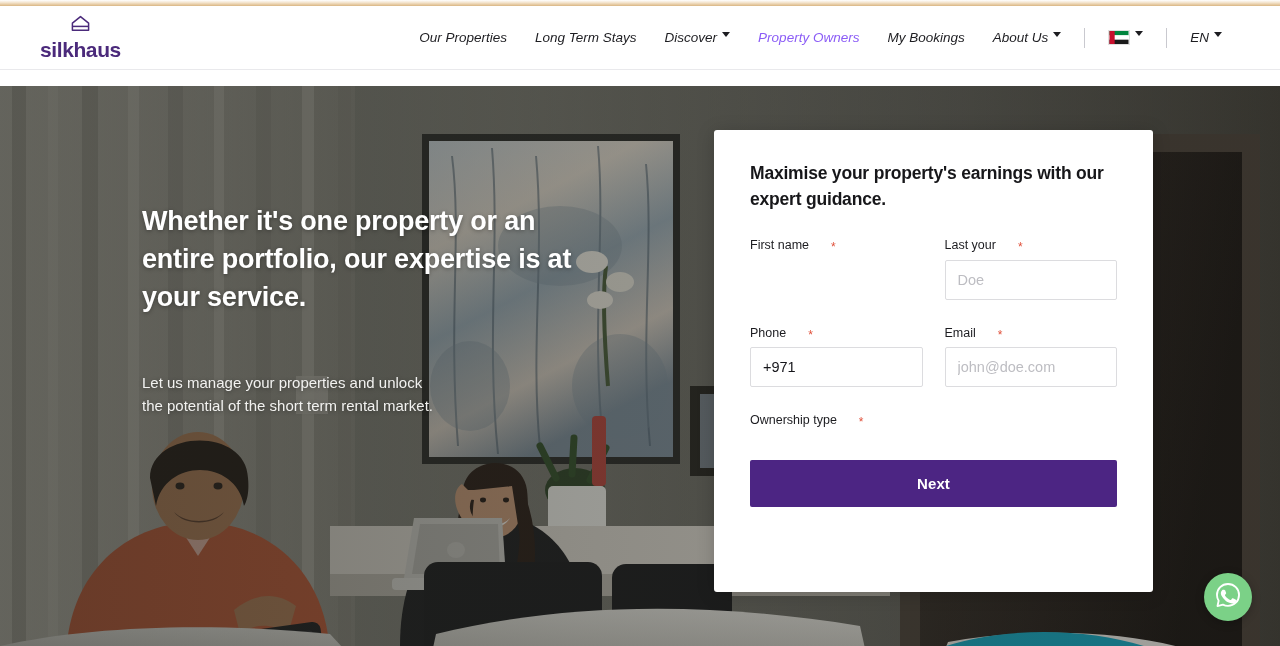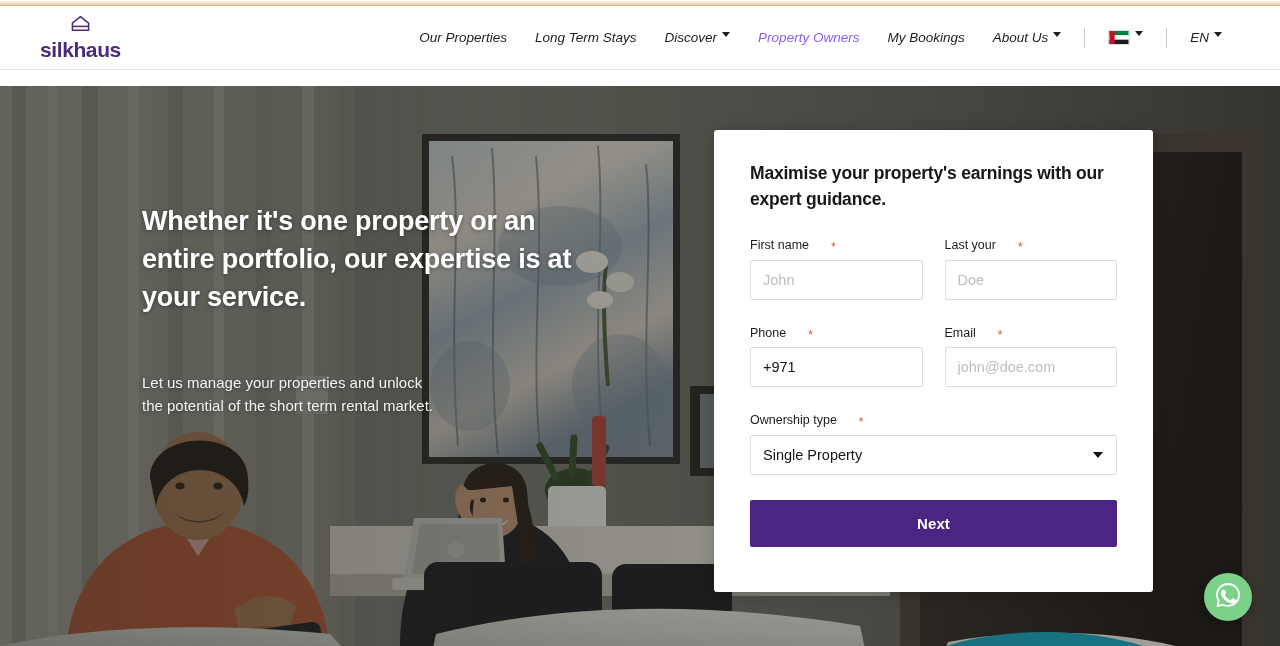--- a/index.html
+++ b/index.html
@@ -462,21 +462,20 @@
   <div class="card">
 
     <div class="card-title">Maximise your property's earnings with our expert guidance.</div>
 
     <div class="field-row">
       <div class="field">
         <div class="field-label">
           <span>First name</span>
           <span class="req">*</span>
         </div>
-        <input class="input" type="text" placeholder="John" style="">
       </div>
 
       <div class="field">
         <div class="field-label">
           <span>Last your</span>
           <span class="req">*</span>
         </div>
         <input class="input" type="text" placeholder="Doe" style="">
       </div>
     </div>
@@ -497,24 +496,20 @@
         </div>
         <input class="input" type="text" placeholder="john@doe.com" style="">
       </div>
     </div>
 
     <div class="field-row">
       <div class="field full">
         <div class="field-label">
           <span>Ownership type</span>
           <span class="req">*</span>
-        </div>
-        <div class="select-wrap">
-          <input class="input" type="text" readonly="" value="Single Property" style="">
-          <i class="select-caret"></i>
         </div>
       </div>
     </div>
 
     <button class="next-btn">Next</button>
   </div>
 
   <div class="wa-btn">
     <span>
       <svg width="28" height="28" viewBox="0 0 32 32">

